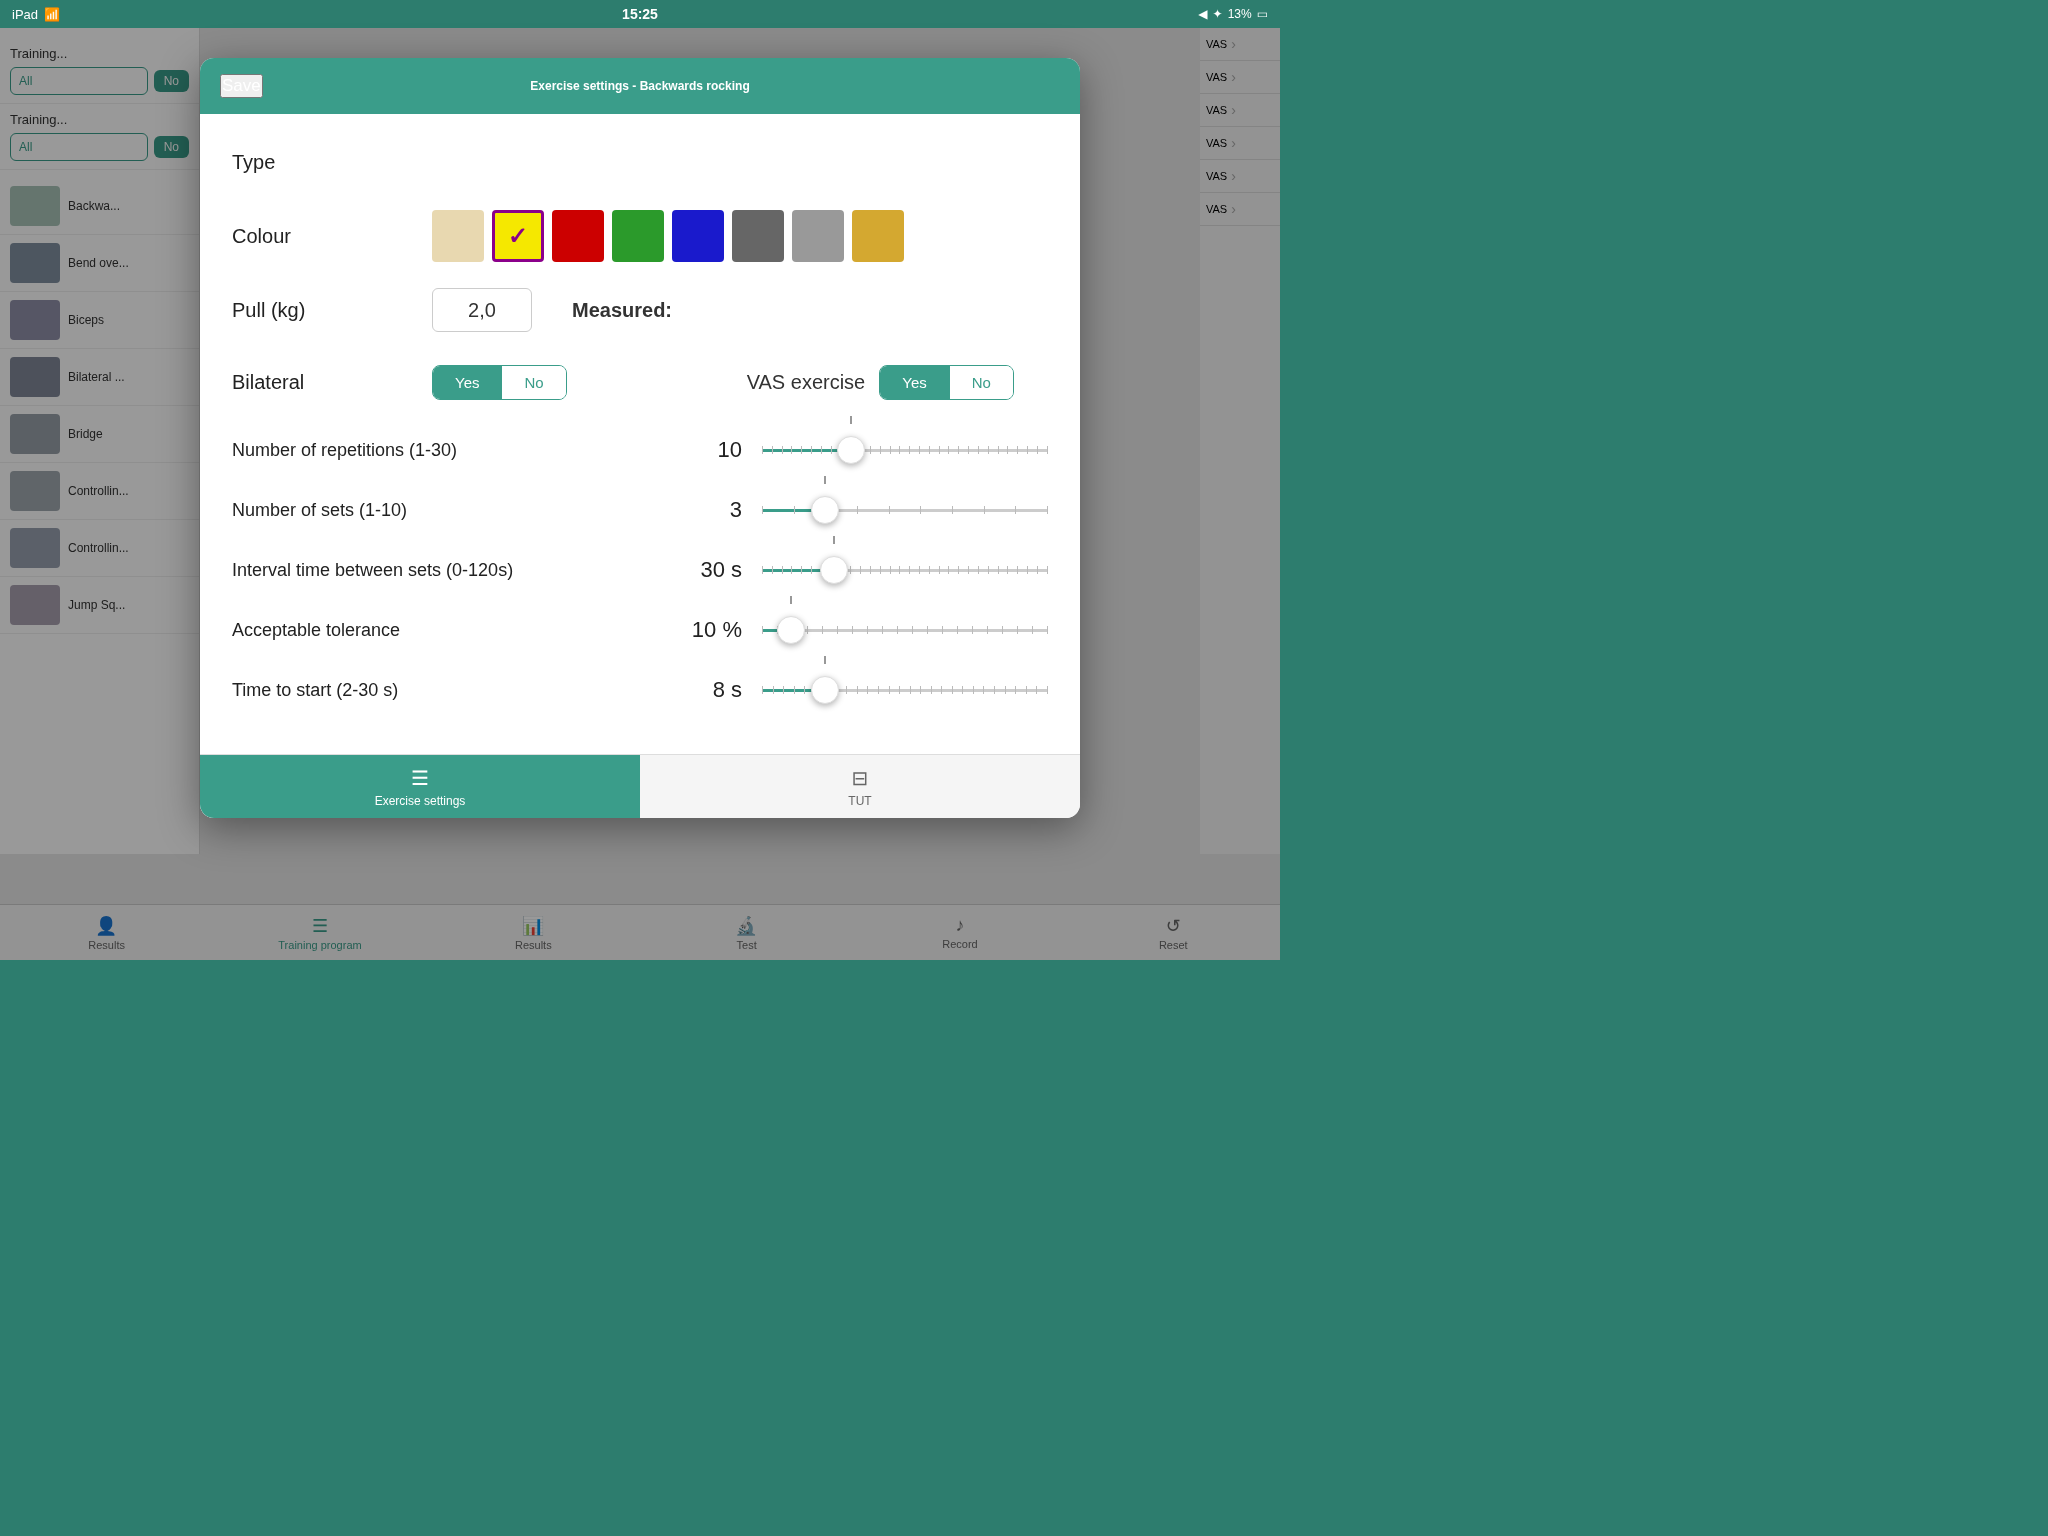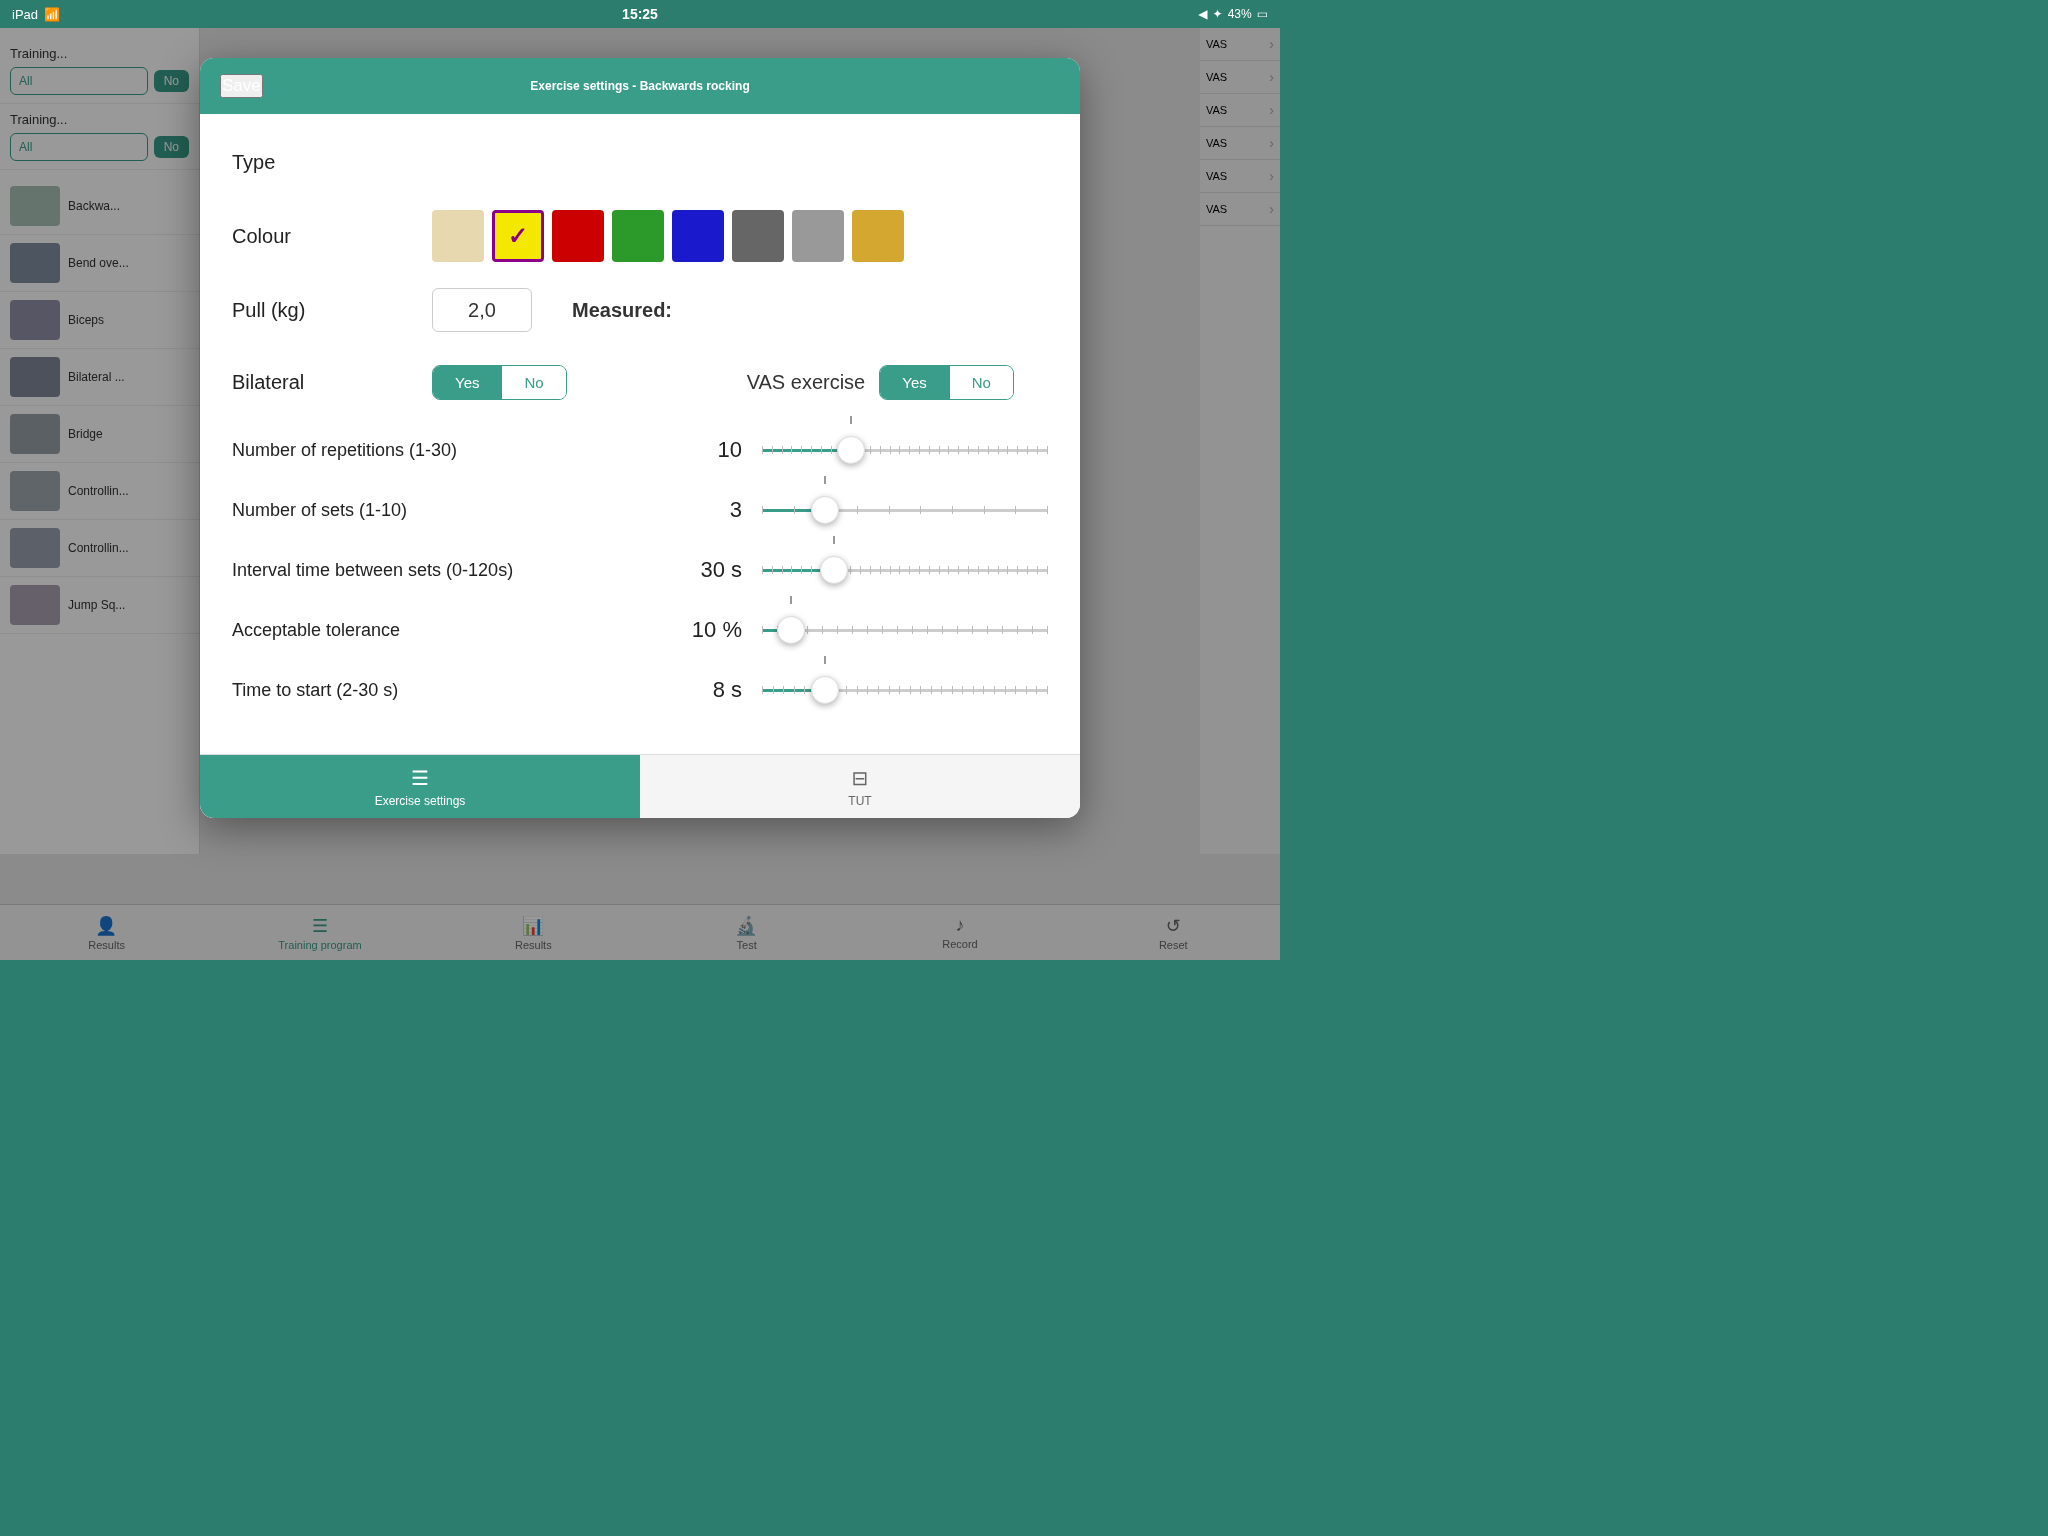--- a/index.html
+++ b/index.html
@@ -86,21 +86,21 @@
       width: 80px;
       background: #f5f5f5;
     }
     .bg-vas-item {
       padding: 8px 6px;
       border-bottom: 1px solid #ddd;
       font-size: 11px;
       text-align: right;
       display: flex;
       align-items: center;
-      justify-content: space-between;
+      justify-content: flex-start;
       gap: 4px;
     }
     .bg-chevron { color: #aaa; font-size: 14px; }
 
     
     .tab-bar {
       position: absolute;
       bottom: 0;
       left: 0;
       right: 0;
@@ -368,21 +368,21 @@
 
 <div class="status-bar">
   <div class="status-left">
     <span>iPad</span>
     <span>📶</span>
   </div>
   <div class="status-center">15:25</div>
   <div class="status-right">
     <span>◀</span>
     <span>✦</span>
-    <span>43%</span>
+    <span>13%</span>
     <span>▭</span>
   </div>
 </div>
 
 <div class="bg-app">
 
   <div class="bg-content">
     <div class="bg-sidebar">
 
       <div style="padding: 8px 10px; border-bottom:1px solid #eee;">

